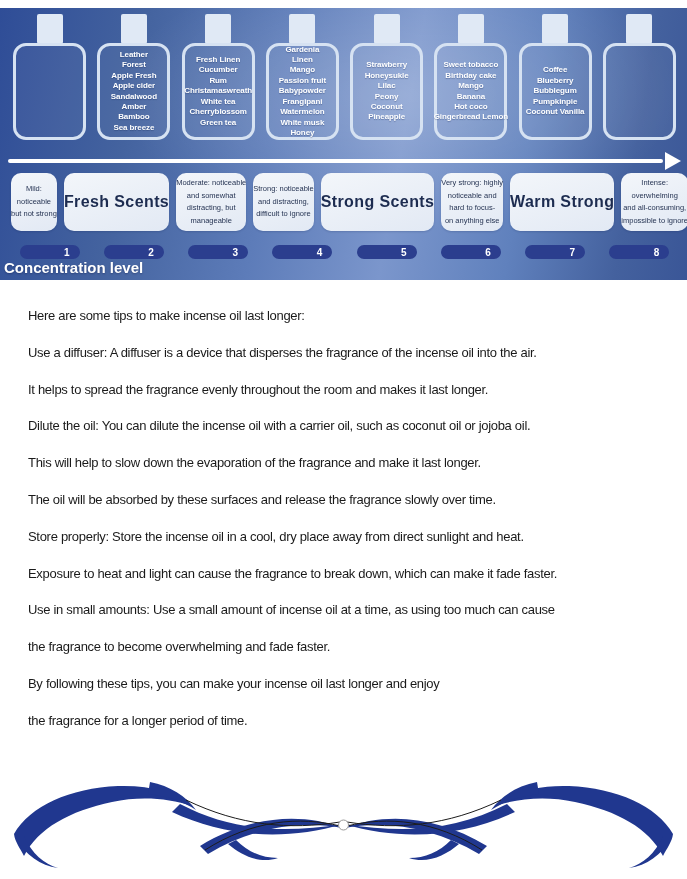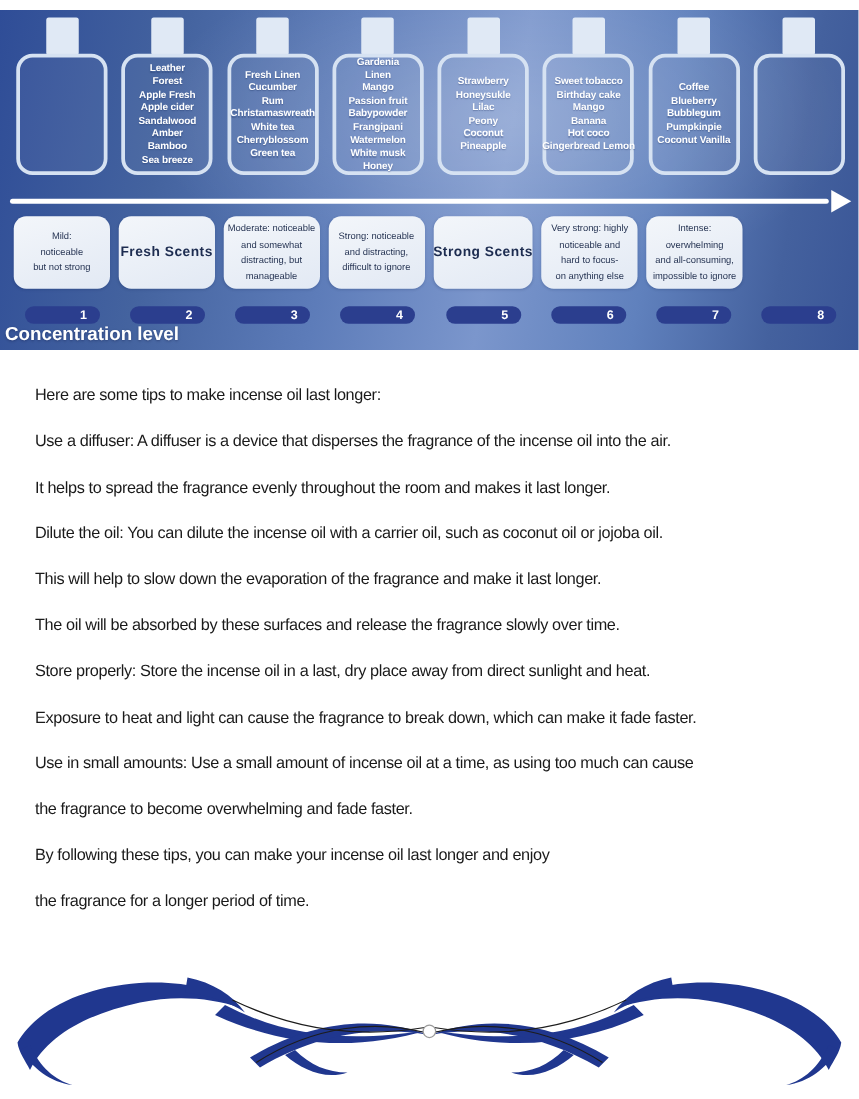--- a/index.html
+++ b/index.html
@@ -21,21 +21,21 @@
   .scent{font-size:8px;font-weight:bold;color:#fff;line-height:10.4px;white-space:nowrap;
          letter-spacing:-0.1px;text-shadow:0 1px 1px rgba(20,40,90,.35);}
   .arrow-line{position:absolute;left:8px;right:24px;top:151px;height:4px;background:#fff;border-radius:2px;}
   .arrow-head{position:absolute;right:6px;top:144px;width:0;height:0;
               border-left:16px solid #fff;border-top:9px solid transparent;border-bottom:9px solid transparent;}
   .levels-row{top:165px;height:58px;}
   .level-box{background:linear-gradient(160deg,#f3f6fa,#e2e9f4);border-radius:10px;height:58px;
              display:flex;flex-direction:column;justify-content:center;align-items:center;
              text-align:center;color:#263453;box-shadow:0 1px 2px rgba(10,25,70,.18);}
   .level-line{font-size:7.5px;line-height:12.5px;white-space:nowrap;}
-  .level-box.em .level-line{font-size:11px;font-weight:bold;letter-spacing:0.4px;color:#1d2c50;line-height:14px;}
+  .level-box.em .level-line{font-size:16px;font-weight:bold;letter-spacing:0.4px;color:#1d2c50;line-height:14px;}
   .pills-row{top:237px;height:14px;}
   .pill{width:60px;height:14px;margin:0 auto;background:var(--c-pill,#2b3e8e);border-radius:7px;
         display:flex;align-items:center;justify-content:flex-end;padding-right:10px;box-sizing:border-box;}
   .pill-num{font-size:10px;font-weight:bold;color:#fff;}
   .axis-label{position:absolute;left:4px;bottom:4px;font-size:15px;font-weight:bold;color:#fff;
               text-shadow:0 1px 2px rgba(0,0,40,.3);}
 
   
   .tips{position:absolute;top:280px;left:0;width:605px;padding:18px 6px 0 28px;box-sizing:border-box;
         color:var(--c-text,#1a1a1a);}
@@ -159,20 +159,23 @@
         </div>
         <div class="level-box em">
           <div class="level-line">Strong Scents</div>
         </div>
         <div class="level-box">
           <div class="level-line">Very strong: highly</div>
           <div class="level-line">noticeable and</div>
           <div class="level-line">hard to focus-</div>
           <div class="level-line">on anything else</div>
         </div>
+        <div class="level-box em">
+          <div class="level-line">Warm Strong</div>
+        </div>
         <div class="level-box">
           <div class="level-line">Intense:</div>
           <div class="level-line">overwhelming</div>
           <div class="level-line">and all-consuming,</div>
           <div class="level-line">impossible to ignore</div>
         </div>
       </div>
     <div class="grid-row pills-row">
         <div class="pill">
           <span class="pill-num">1</span>
@@ -203,21 +206,21 @@
     <div class="axis-label">Concentration level</div>
   </div>
 
   <div class="tips">
       <p>Here are some tips to make incense oil last longer:</p>
       <p>Use a diffuser: A diffuser is a device that disperses the fragrance of the incense oil into the air.</p>
       <p>It helps to spread the fragrance evenly throughout the room and makes it last longer.</p>
       <p>Dilute the oil: You can dilute the incense oil with a carrier oil, such as coconut oil or jojoba oil.</p>
       <p>This will help to slow down the evaporation of the fragrance and make it last longer.</p>
       <p>The oil will be absorbed by these surfaces and release the fragrance slowly over time.</p>
-      <p>Store properly: Store the incense oil in a last, dry place away from direct sunlight and heat.</p>
+      <p>Store properly: Store the incense oil in a cool, dry place away from direct sunlight and heat.</p>
       <p>Exposure to heat and light can cause the fragrance to break down, which can make it fade faster.</p>
       <p>Use in small amounts: Use a small amount of incense oil at a time, as using too much can cause</p>
       <p>the fragrance to become overwhelming and fade faster.</p>
       <p>By following these tips, you can make your incense oil last longer and enjoy</p>
       <p>the fragrance for a longer period of time.</p>
     </div>
 
   <svg class="ornament" viewBox="0 0 687 96" preserveAspectRatio="none" aria-hidden="true">
     <g id="halfL">
       <path class="orn-fill" d="M14,58 C30,30 70,12 118,10 C150,9 175,16 192,30 C168,22 140,20 112,26 C70,35 38,52 24,80 C20,72 15,66 14,58 Z"></path>

